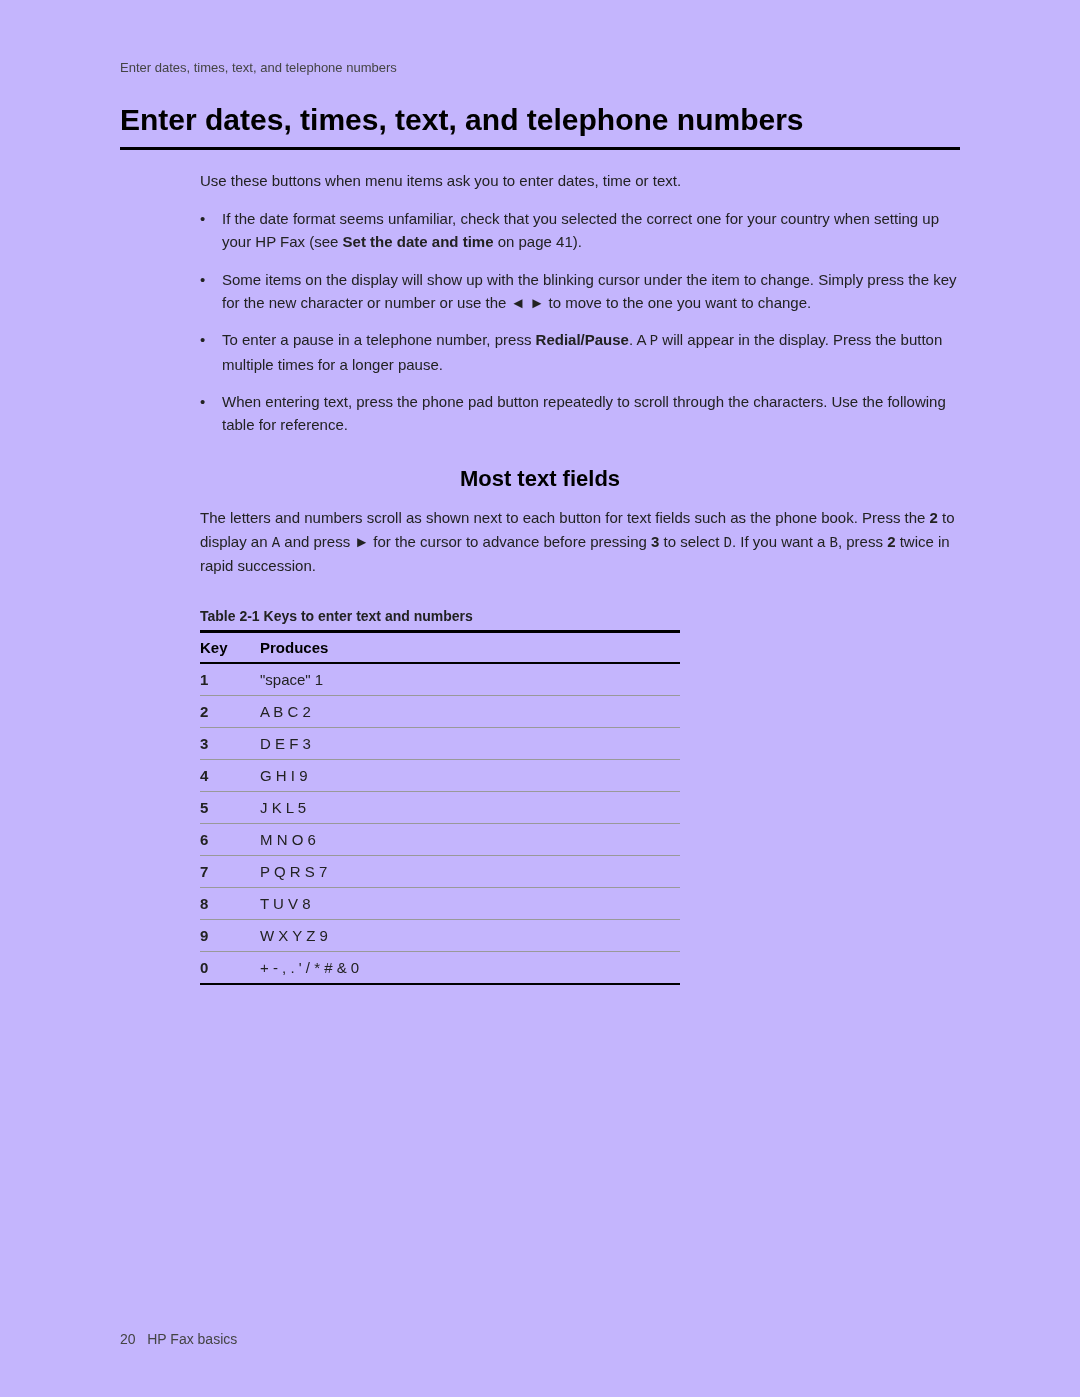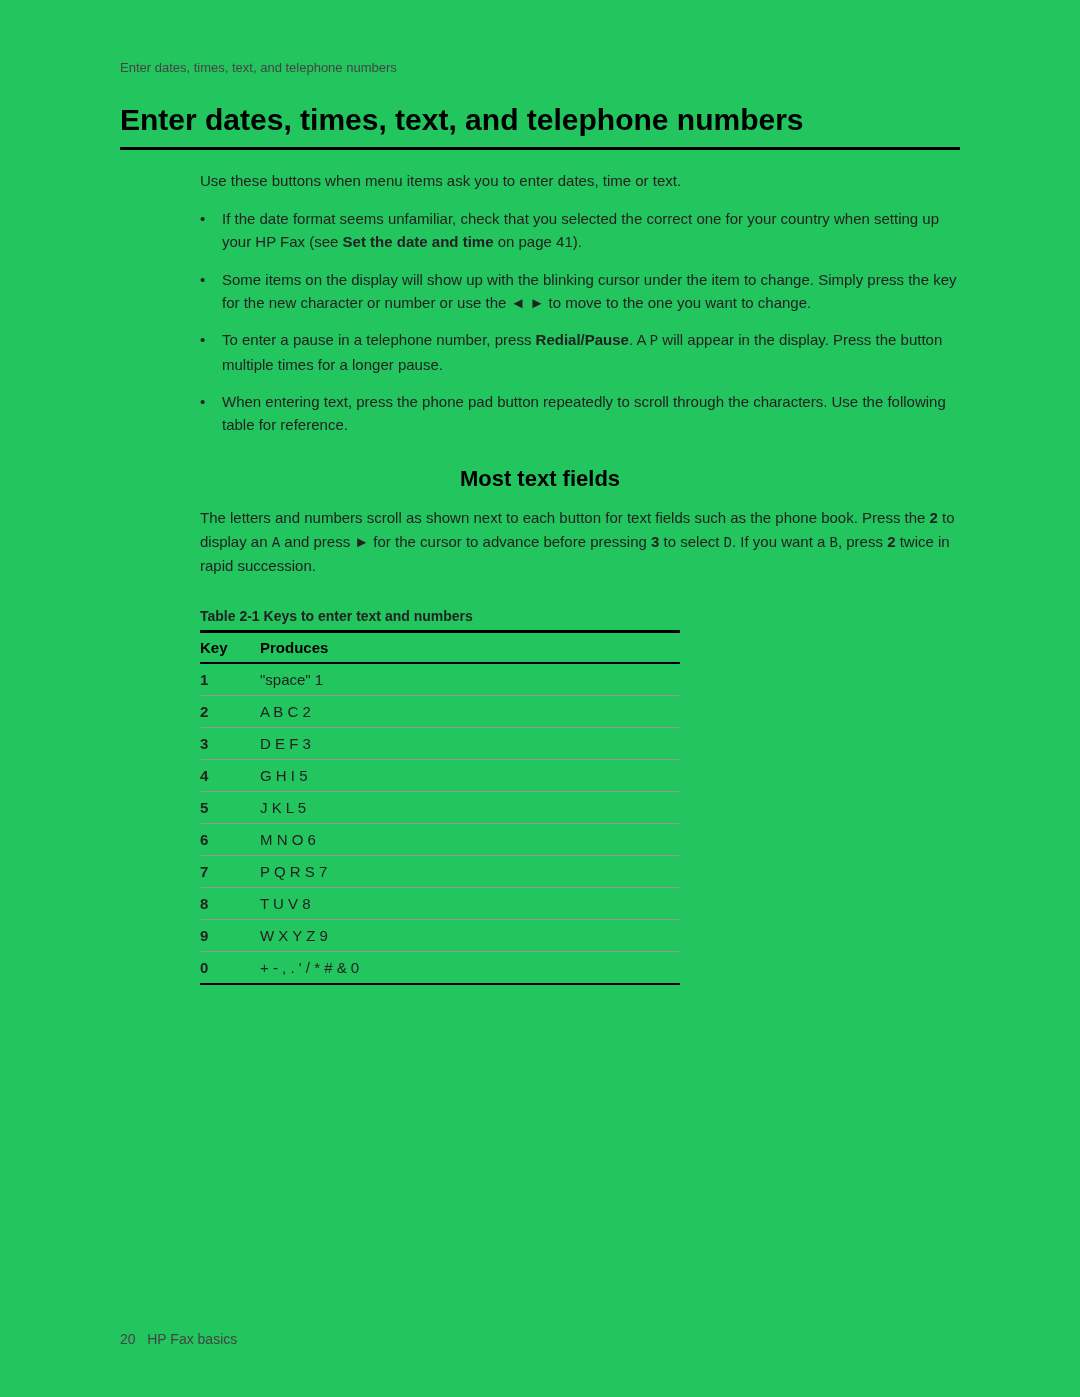--- a/index.html
+++ b/index.html
@@ -13,21 +13,21 @@
       font-family: Arial, Helvetica, sans-serif;
       font-size: 15px;
       color: #222222;
       width: 1080px;
       min-height: 1397px;
     }
 
     .page {
       width: 1080px;
       min-height: 1397px;
-      background: #22c55e;
+      background: #c4b5fd;
       padding: 60px 120px 80px 120px;
       position: relative;
     }
 
     .breadcrumb {
       font-size: 13px;
       color: #444;
       margin-bottom: 28px;
     }
 
@@ -209,21 +209,21 @@
         <tr>
           <td>2</td>
           <td>A B C 2</td>
         </tr>
         <tr>
           <td>3</td>
           <td>D E F 3</td>
         </tr>
         <tr>
           <td>4</td>
-          <td>G H I 5</td>
+          <td>G H I 9</td>
         </tr>
         <tr>
           <td>5</td>
           <td>J K L 5</td>
         </tr>
         <tr>
           <td>6</td>
           <td>M N O 6</td>
         </tr>
         <tr>

